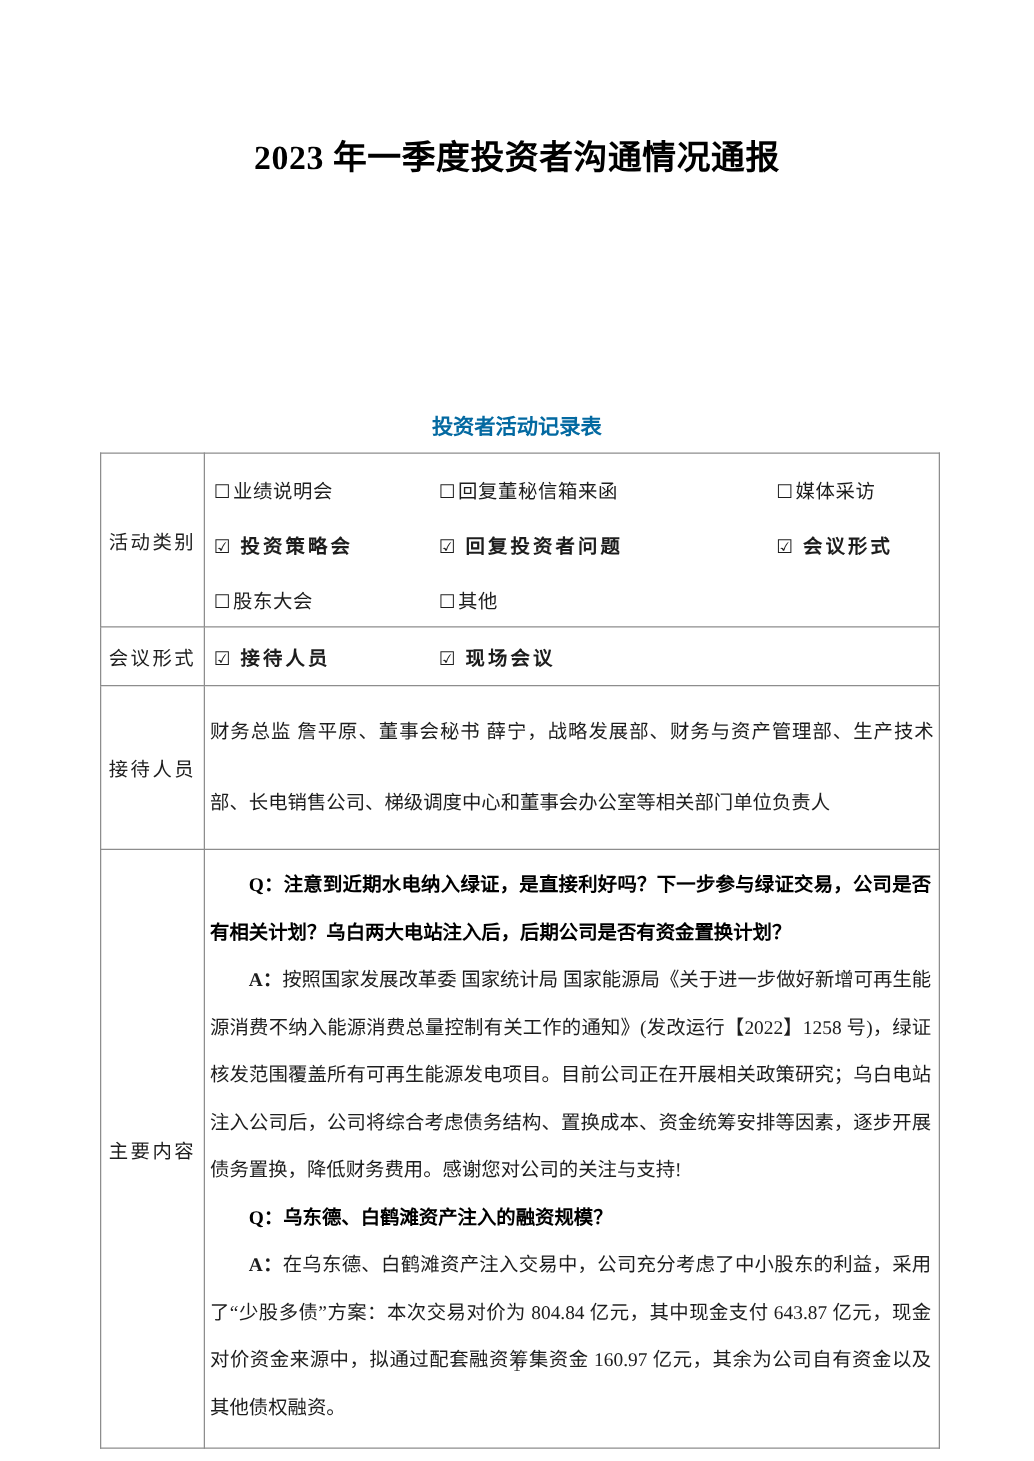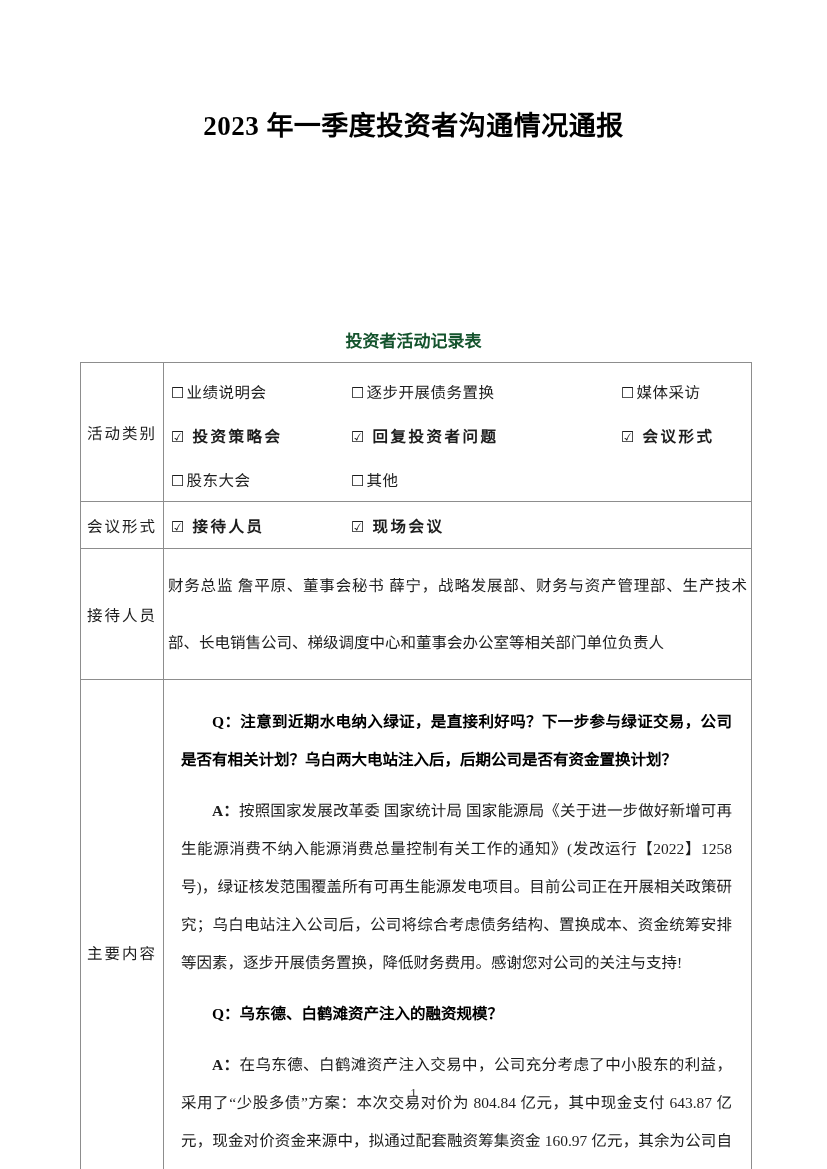--- a/index.html
+++ b/index.html
@@ -54,21 +54,21 @@
 
   
   .table-caption {
     position: absolute;
     left: 0;
     top: 327px;
     width: 827px;
     text-align: center;
     font-size: 17px;
     font-weight: bold;
-    color: #14532d;
+    color: #0369a1;
   }
 
   
   .record-table {
     position: absolute;
     left: 80px;
     top: 362px;
     width: 671px;
     border-collapse: collapse;
     table-layout: fixed;
@@ -138,21 +138,21 @@
   
   .main-body {
     font-size: 15.5px;
     line-height: 38px;
     padding: 10px 6px 12px 4px;
     text-align: justify;
     text-justify: inter-ideograph;
     color: #1d1d1d;
   }
   .qa-p {
-    margin: 13px;
+    margin: 0;
     text-indent: 2em;
     text-align: justify;
     text-justify: inter-ideograph;
   }
   .qa-p.question { font-weight: bold; color: #000; }
   .qa-tag { font-family: "Liberation Serif", "DejaVu Serif", serif; }
   .qa-p.question .qa-tag { font-weight: bold; }
   .qa-p.answer .qa-tag { font-weight: bold; }
 
   
@@ -187,21 +187,21 @@
         <td class="label-cell">活动类别</td>
         <td class="content-cell">
 
           <div class="cb-row pad-top">
             <div class="cb-item cb-col-1">
               <span class="cb-box">☐</span>
               <span class="cb-label">业绩说明会</span>
             </div>
             <div class="cb-item cb-col-2">
               <span class="cb-box">☐</span>
-              <span class="cb-label">逐步开展债务置换</span>
+              <span class="cb-label">回复董秘信箱来函</span>
             </div>
             <div class="cb-item cb-col-3">
               <span class="cb-box">☐</span>
               <span class="cb-label">媒体采访</span>
             </div>
           </div>
 
           <div class="cb-row">
             <div class="cb-item checked-item cb-col-1">
               <span class="cb-box checked">☑</span>

